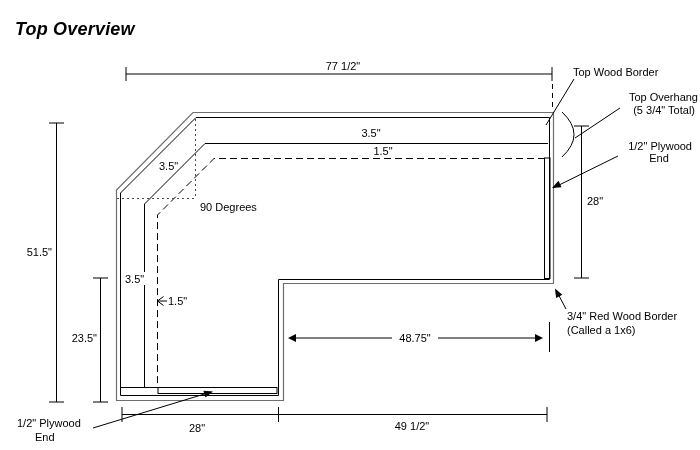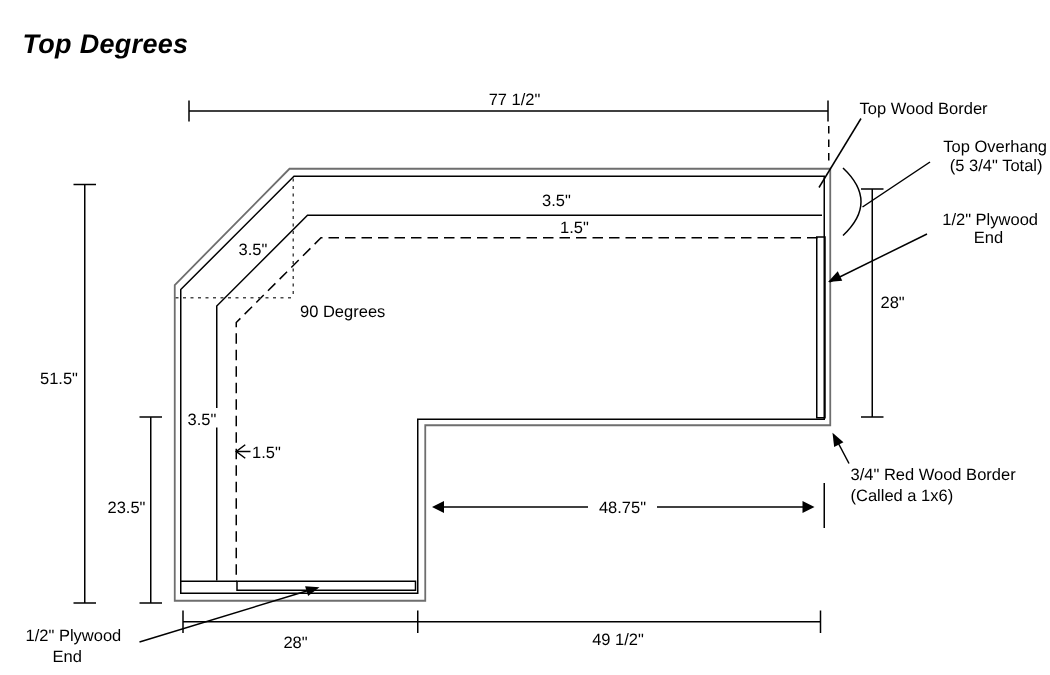--- a/index.html
+++ b/index.html
@@ -14,21 +14,21 @@
   .dash{stroke:#000;stroke-width:1;fill:none;stroke-dasharray:7 4;}
   .dot{stroke:#4a4a4a;stroke-width:1;fill:none;stroke-dasharray:2 3;}
   .dimln{stroke:#000;stroke-width:1;fill:none;}
   .ah{fill:#000;stroke:none;}
   .bg{fill:#ffffff;stroke:none;}
 </style>
 </head>
 <body>
 
 <div class="stage">
-  <div class="title">Top Degrees</div>
+  <div class="title">Top Overview</div>
 
   <svg width="700" height="450" viewBox="0 0 700 450">
 
     <g>
       <path class="outer" d="M193,112.5 L553.5,112.5 L553.5,283.5 L283.5,283.5 L283.5,400.5 L116.5,400.5 L116.5,190 Z"></path>
       <path class="ln" d="M196,117.5 L549.5,117.5 L549.5,279.5 L278.5,279.5 L278.5,395.5 L120.5,395.5 L120.5,193 Z"></path>
       <path class="ln" d="M548,143.5 L205,143.5 L144.5,204 L144.5,387"></path>
       <path class="dash" d="M545,158.5 L214,158.5 L157.5,215 L157.5,387"></path>
     </g>
 

